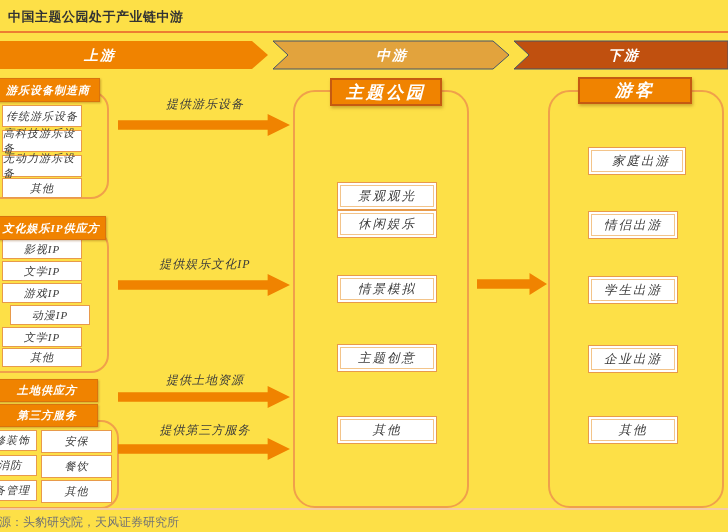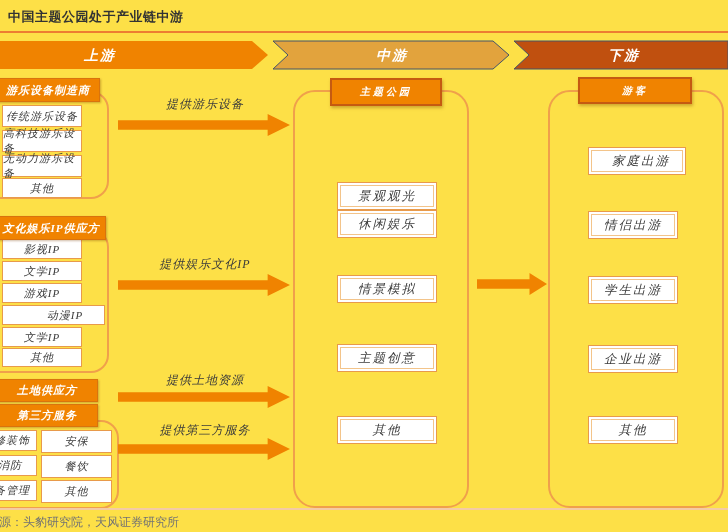--- a/index.html
+++ b/index.html
@@ -23,21 +23,21 @@
   }
   
   .chip{
     position:absolute;background:#F08300;border:1px solid #D9730D;color:#fff;
     font-weight:bold;font-size:11px;display:flex;align-items:center;justify-content:center;
     box-shadow:1px 1px 2px rgba(120,60,0,.35);letter-spacing:1px;
   }
   
   .big-chip{
     position:absolute;background:#F08300;border:2px solid #C55A11;color:#fff;
-    font-weight:bold;font-size:10px;display:flex;align-items:center;justify-content:center;
+    font-weight:bold;font-size:17px;display:flex;align-items:center;justify-content:center;
     box-shadow:1px 2px 3px rgba(120,60,0,.35);letter-spacing:3px;z-index:3;
   }
   
   .item{
     position:absolute;background:#fff;border:1.5px solid #E89A4B;color:#3b3b3b;
     font-size:11px;display:flex;align-items:center;justify-content:center;
     letter-spacing:1px;z-index:2;
   }
   .item.lg{
     font-size:12.5px;border:1px solid #E89A4B;
@@ -78,21 +78,21 @@
   <div class="item kai" style="left:2px;top:105px;width:78px;height:20px;">传统游乐设备</div>
   <div class="item kai" style="left:2px;top:130px;width:78px;height:20px;">高科技游乐设备</div>
   <div class="item kai" style="left:2px;top:155px;width:78px;height:20px;">无动力游乐设备</div>
   <div class="item kai" style="left:2px;top:178px;width:78px;height:18px;">其他</div>
 
   <div class="grp" style="left:-30px;top:229px;width:135px;height:140px;"></div>
   <div class="chip kai" style="left:-4px;top:216px;width:108px;height:22px;z-index:3;">文化娱乐IP供应方</div>
   <div class="item kai" style="left:2px;top:239px;width:78px;height:18px;">影视IP</div>
   <div class="item kai" style="left:2px;top:261px;width:78px;height:18px;">文学IP</div>
   <div class="item kai" style="left:2px;top:283px;width:78px;height:18px;">游戏IP</div>
-  <div class="item kai" style="left:2px;top:305px;width:78px;height:18px;padding-left:23px;">动漫IP</div>
+  <div class="item kai" style="left:10px;top:305px;width:78px;height:18px;">动漫IP</div>
   <div class="item kai" style="left:2px;top:327px;width:78px;height:18px;">文学IP</div>
   <div class="item kai" style="left:2px;top:348px;width:78px;height:17px;">其他</div>
 
   <div class="chip kai" style="left:-4px;top:379px;width:100px;height:21px;z-index:3;">土地供应方</div>
   <div class="chip kai" style="left:-4px;top:404px;width:100px;height:21px;z-index:3;">第三方服务</div>
   <div class="grp" style="left:-30px;top:420px;width:145px;height:85px;"></div>
   <div class="item kai" style="left:-30px;top:430px;width:67px;height:21px;justify-content:flex-end;padding-right:6px;box-sizing:border-box;">维修装饰</div>
   <div class="item kai" style="left:41px;top:430px;width:69px;height:21px;">安保</div>
   <div class="item kai" style="left:-30px;top:455px;width:67px;height:21px;justify-content:flex-end;padding-right:14px;box-sizing:border-box;">消防</div>
   <div class="item kai" style="left:41px;top:455px;width:69px;height:21px;">餐饮</div>

